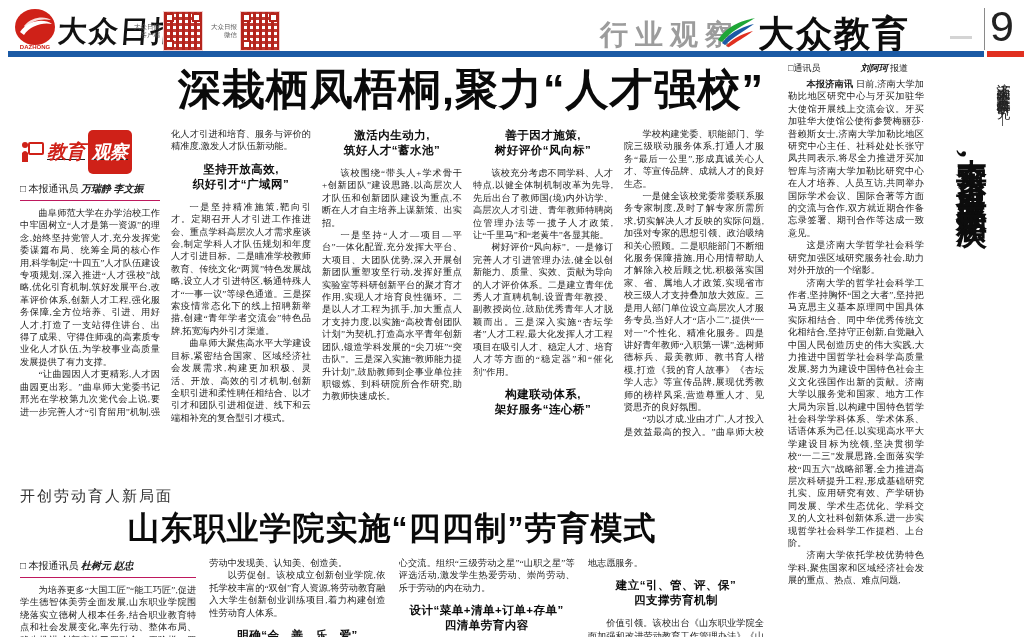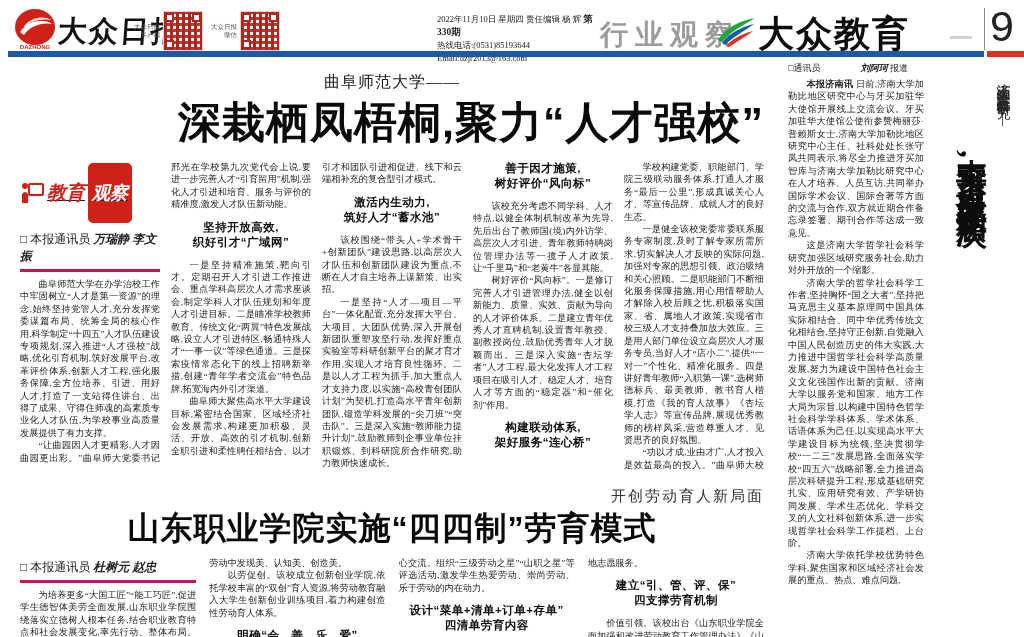--- a/index.html
+++ b/index.html
@@ -31,36 +31,36 @@
            font-family:"Liberation Sans",sans-serif;}
   .bar-blue{position:absolute;left:8px;top:51px;width:976px;height:6px;background:#1b5aa5;}
   .bar-red{position:absolute;left:987px;top:51px;width:37px;height:6px;background:#e03020;}
   
   .blk{font-size:9.2px;line-height:12.4px;text-align:justify;word-break:break-all;color:#222;}
   .blk.p,.blk.lead{text-indent:2em;}
   .blk.cont{text-indent:0;}
   .blk.subhead{font-family:"Liberation Sans",sans-serif;font-weight:bold;text-align:center;
                text-indent:0;white-space:pre-line;font-size:11.5px;line-height:15px;margin:9px 0;
                color:#0d0d0d;letter-spacing:.5px;word-break:keep-all;}
-  .byline{font-size:12px;color:#222;padding:2px 0 4px 0;border-bottom:3px solid #be185d;margin-bottom:6px;}
+  .byline{font-size:10px;color:#222;padding:2px 0 4px 0;border-bottom:1px solid #be185d;margin-bottom:6px;}
   .byline .au{font-weight:bold;font-style:italic;}
   
   .main-article{position:absolute;left:20px;top:64px;width:744px;}
   .kicker{text-align:center;font-size:16px;color:#222;margin:8px 0 4px 0;letter-spacing:1px;}
   .headline{text-align:right;font-size:43px;line-height:50px;font-weight:bold;color:#0a0a0a;
             font-family:"Liberation Sans",sans-serif;margin-bottom:14px;letter-spacing:1px;}
   .main-body{column-count:5;column-gap:11px;column-fill:auto;height:312px;overflow:hidden;}
   .edu-badge{display:flex;align-items:center;gap:3px;margin:2px 0 6px 0;text-decoration:underline;}
   .edu-red{color:#cf2118;font-weight:bold;font-style:italic;font-size:19px;
            font-family:"Liberation Sans",sans-serif;}
   .edu-box{background:#cf2118;color:#fff;font-weight:bold;font-style:italic;font-size:18px;
-           font-family:"Liberation Sans",sans-serif;border-radius:5px;padding:18px 4px;}
+           font-family:"Liberation Sans",sans-serif;border-radius:5px;padding:10px 4px;}
   
   .bottom-article{position:absolute;left:20px;top:487px;width:744px;}
-  .kicker2{text-align:right;font-size:15px;color:#333;margin:0 0 3px 0;letter-spacing:2px;}
+  .kicker2{text-align:left;font-size:15px;color:#333;margin:0 0 3px 0;letter-spacing:2px;}
   .headline2{text-align:center;font-size:32px;line-height:38px;font-weight:bold;color:#0a0a0a;
              font-family:"Liberation Sans",sans-serif;margin-bottom:10px;letter-spacing:1px;}
   .bottom-body{display:flex;gap:13px;height:90px;overflow:hidden;}
   .bcol{flex:1;overflow:hidden;}
   
   .right-article{position:absolute;left:788px;top:62px;width:236px;height:575px;}
   .r-text{position:absolute;left:0;top:0;width:136px;height:575px;overflow:hidden;}
   .r-byline{font-size:9px;margin-bottom:3px;}
   .r-byline .au{font-weight:bold;font-style:italic;margin-left:38px;}
   .r-headline{position:absolute;left:142px;top:72px;width:62px;height:510px;
@@ -93,42 +93,37 @@
     </div>
     <div class="qr-label" style="left:207px;top:23px;">
       <span>大众日报</span><br><span>微信</span>
     </div>
     <div class="qr" style="left:240px;top:11px;">
       <i class="f tl"></i>
         <i class="f tr"></i>
         <i class="f bl"></i>
     </div>
 
-    <div class="issue">
-      <div><span>2022年11月10日 星期四 责任编辑 杨 辉 </span><b>第330期</b></div>
-      <div>热线电话:(0531)85193644 Email:dzjr2013@163.com</div>
-    </div>
 
     <div class="section-gray">行业观察</div>
     <svg class="swoosh" width="40" height="34" viewBox="0 0 40 34">
       <path d="M2 26 C 12 10, 30 6, 39 4 C 26 12, 14 18, 6 28 Z" fill="#1fa637"></path>
       <path d="M6 29 C 16 16, 30 12, 38 10 C 27 18, 17 23, 9 31 Z" fill="#1b5aa5"></path>
       <path d="M10 32 C 19 22, 30 19, 37 17 C 28 24, 20 28, 13 33 Z" fill="#e03020"></path>
     </svg>
     <div class="edu-title">大众教育</div>
 
     <div class="hdr-dash"></div>
     <div class="hdr-vline"></div>
     <div class="pagenum">9</div>
     <div class="bar-blue"></div>
     <div class="bar-red"></div>
   </div>
 
   <div class="main-article">
-    <div class="kicker">曲阜师范大学——</div>
     <div class="headline">深栽栖凤梧桐,聚力“人才强校”</div>
 
     <div class="main-body">
       <div class="edu-badge">
         <svg width="24" height="24" viewBox="0 0 24 24">
           <rect x="9" y="3" width="14" height="11" rx="1" fill="none" stroke="#cf2118" stroke-width="2"></rect>
           <circle cx="5" cy="5" r="3" fill="#cf2118"></circle>
           <path d="M2 22 L2 13 Q5 9 8 13 L8 22 Z" fill="#cf2118"></path>
         </svg>
         <span class="edu-red">教育</span>

